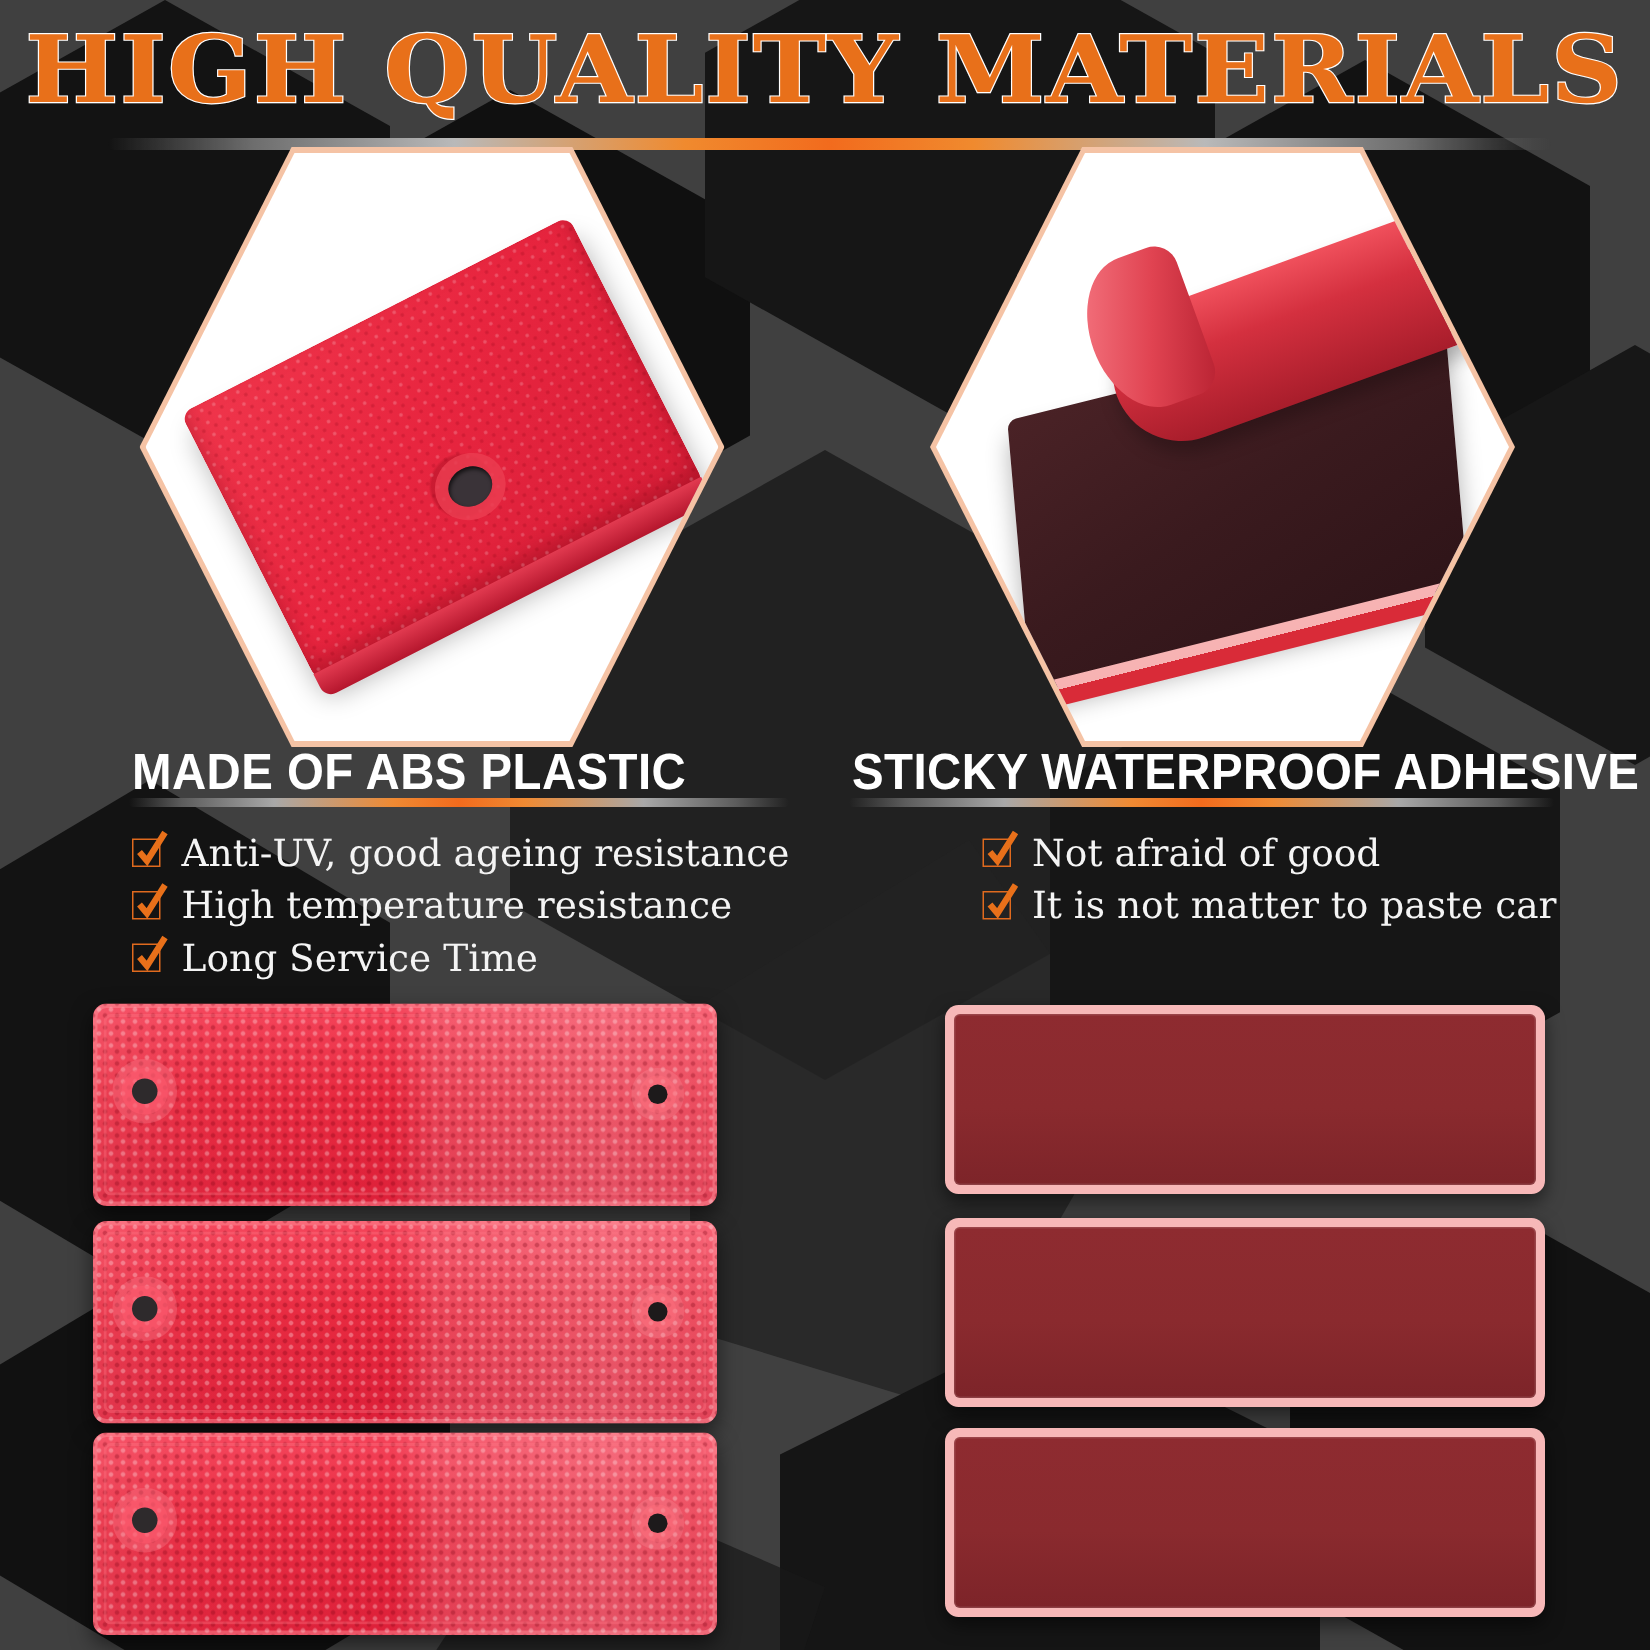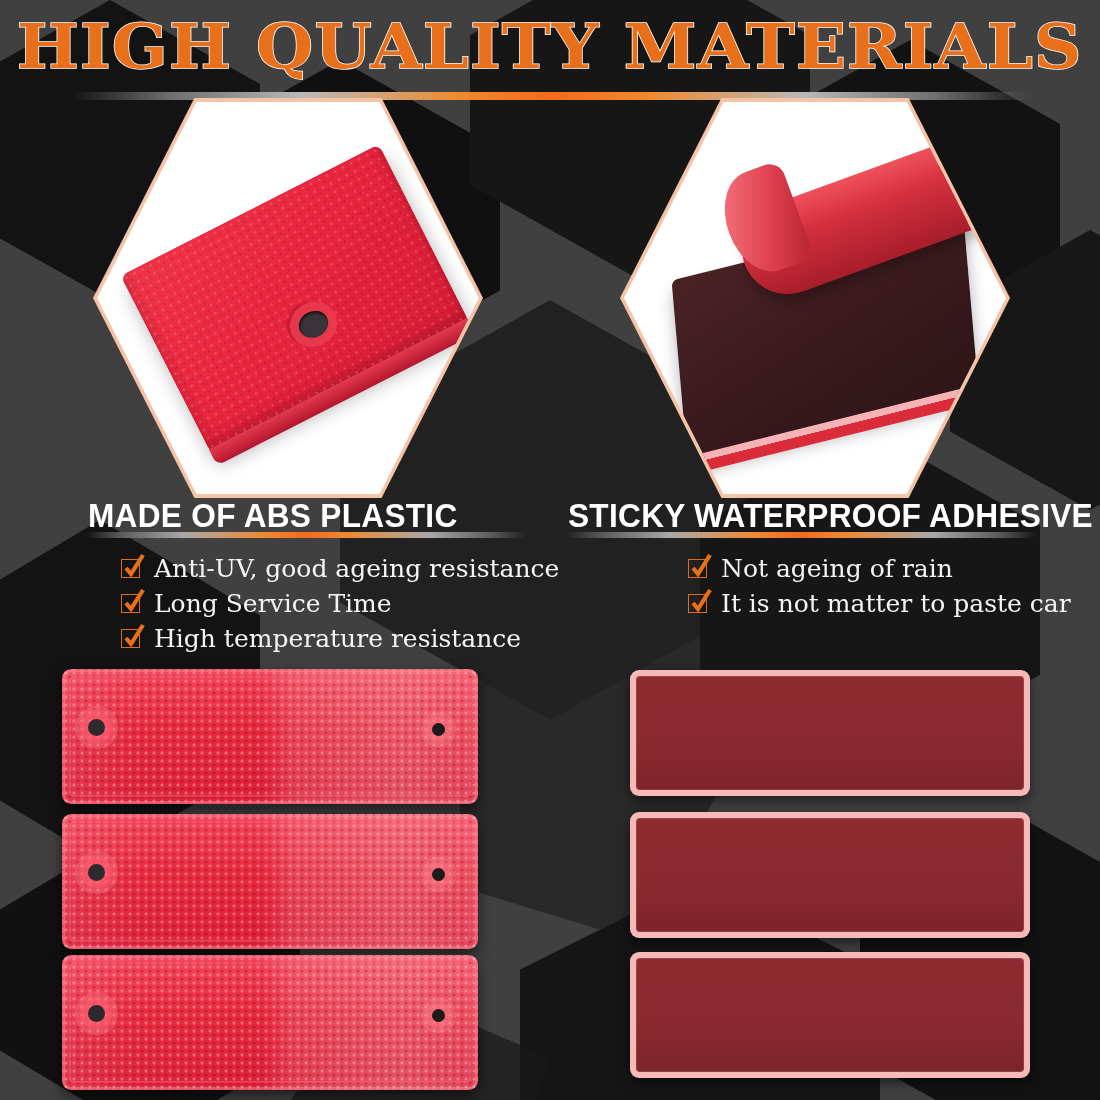--- a/index.html
+++ b/index.html
@@ -201,21 +201,20 @@
   .bullets { position: absolute; }
   #bullets-left  { left: 88px;  top: 552px; }
   #bullets-right { left: 655px; top: 552px; }
 
   .bullet {
     display: flex;
     align-items: center;
     gap: 14px;
     margin-bottom: 2px;
     height: 33px;
-    margin-left: 33px;
   }
   .checkbox {
     position: relative;
     width: 19px; height: 19px;
     border: 1.6px solid #E06A1E;
     box-sizing: border-box;
     flex: 0 0 auto;
   }
   .checkbox svg { position: absolute; left: 1px; top: -7px; }
   .bullet-text {
@@ -356,40 +355,40 @@
           </svg>
       </span>
       <span class="bullet-text">Anti-UV, good ageing resistance</span>
     </div>
     <div class="bullet">
       <span class="checkbox">
         <svg width="22" height="26" viewBox="0 0 22 26">
             <path d="M3 15 L8 21 L20 2" stroke="#E8701A" stroke-width="4.2" fill="none" stroke-linecap="butt" stroke-linejoin="miter"></path>
           </svg>
       </span>
-      <span class="bullet-text">Long Service Time</span>
+      <span class="bullet-text">High temperature resistance</span>
     </div>
     <div class="bullet">
       <span class="checkbox">
         <svg width="22" height="26" viewBox="0 0 22 26">
             <path d="M3 15 L8 21 L20 2" stroke="#E8701A" stroke-width="4.2" fill="none" stroke-linecap="butt" stroke-linejoin="miter"></path>
           </svg>
       </span>
-      <span class="bullet-text">High temperature resistance</span>
+      <span class="bullet-text">Long Service Time</span>
     </div>
   </div>
 
   <div class="bullets" id="bullets-right">
     <div class="bullet">
       <span class="checkbox">
         <svg width="22" height="26" viewBox="0 0 22 26">
             <path d="M3 15 L8 21 L20 2" stroke="#E8701A" stroke-width="4.2" fill="none" stroke-linecap="butt" stroke-linejoin="miter"></path>
           </svg>
       </span>
-      <span class="bullet-text">Not ageing of rain</span>
+      <span class="bullet-text">Not afraid of good</span>
     </div>
     <div class="bullet">
       <span class="checkbox">
         <svg width="22" height="26" viewBox="0 0 22 26">
             <path d="M3 15 L8 21 L20 2" stroke="#E8701A" stroke-width="4.2" fill="none" stroke-linecap="butt" stroke-linejoin="miter"></path>
           </svg>
       </span>
       <span class="bullet-text">It is not matter to paste car</span>
     </div>
   </div>

